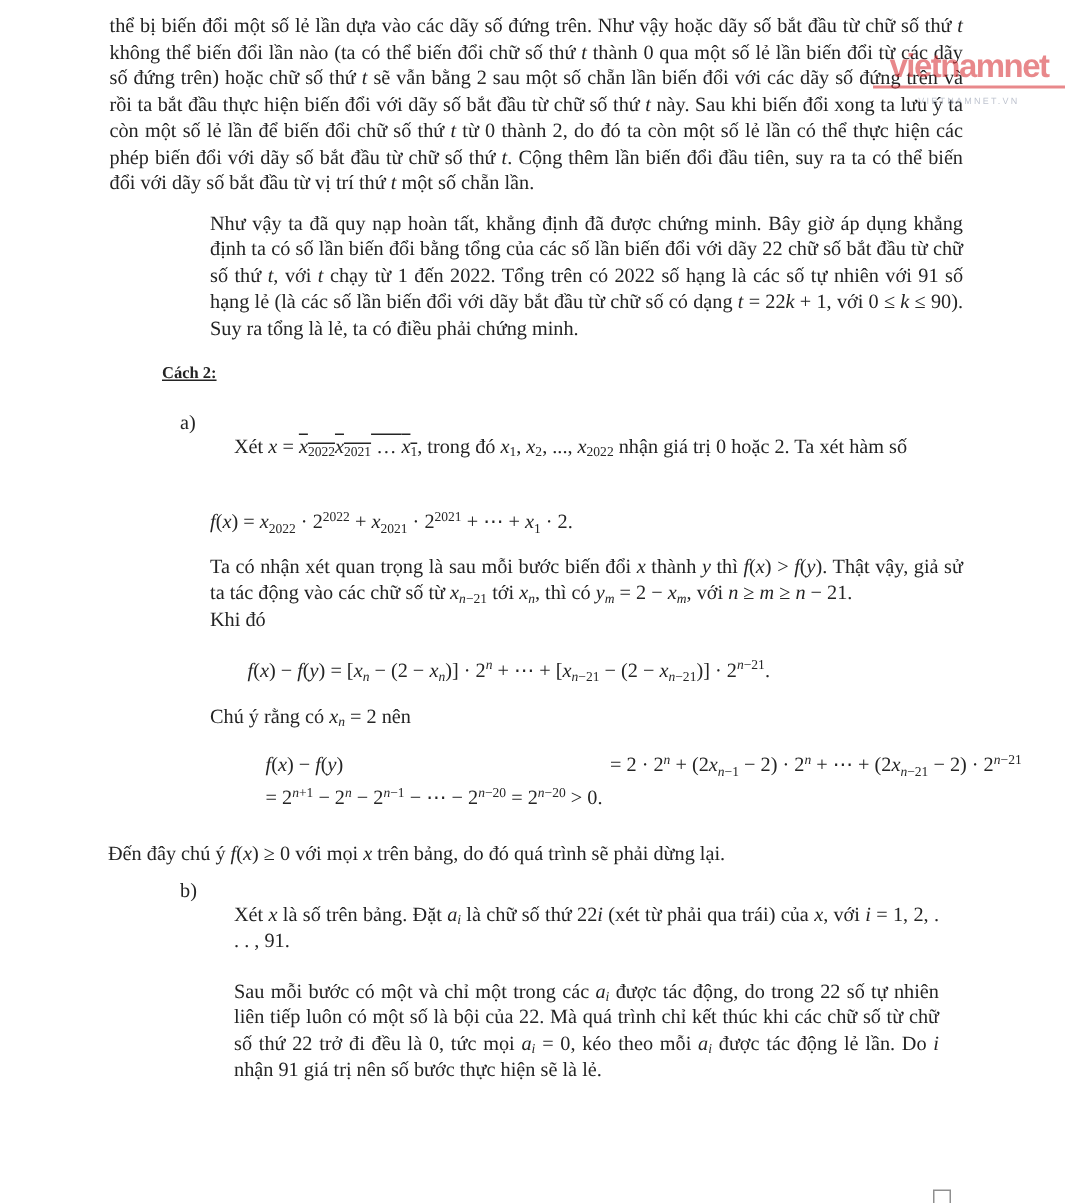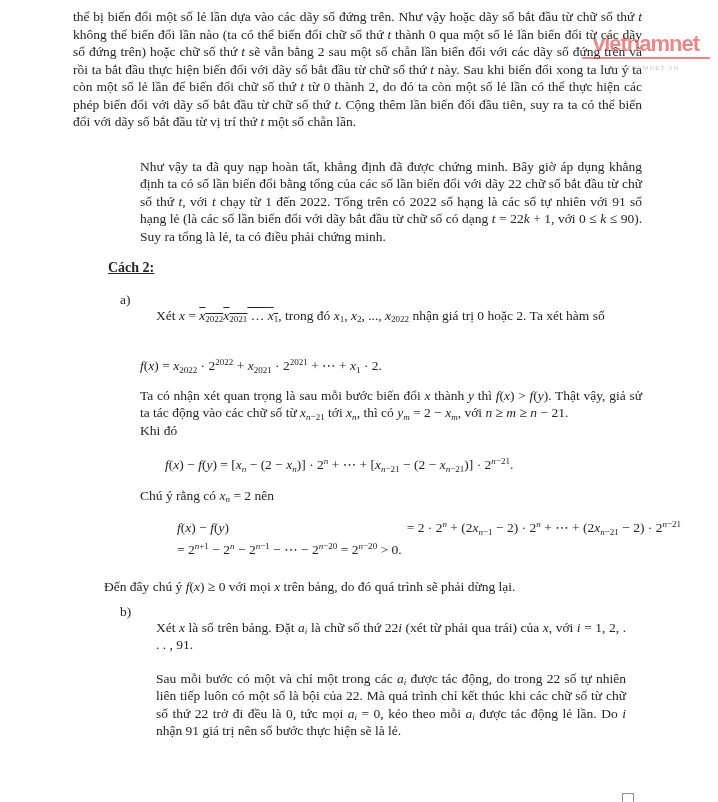--- a/index.html
+++ b/index.html
@@ -9,42 +9,42 @@
     width:718px; height:802px;
     background:#ffffff;
     overflow:hidden;
     font-family:"Liberation Serif", serif;
     font-size:13.5px;
     color:#242424;
     line-height:17.5px;
   }
   .para { text-align:justify; margin:0; }
   .p-first   { margin:8px 76px 0 73px; }
-  .p-second  { margin:27px 76px 0 140px; }
-  .heading   { margin:14px 0 0 108px; font-weight:bold; text-decoration:underline; font-size:14px; }
+  .p-second  { margin:9px 76px 0 140px; }
+  .heading   { margin:14px 0 0 108px; font-weight:bold; text-decoration:underline; font-size:11px; }
   .item      { display:flex; margin:14px 76px 0 120px; }
   .item .marker { flex:0 0 20px; }
   .item .ibody  { flex:1; text-align:justify; }
   .item .ibody p { margin:16px; }
   .item .ibody p + p { margin-top:5px; }
   .formula-center { margin:17px 76px 0 140px; text-align:left; }
   .p-remark  { margin:12px 76px 0 140px; text-align:justify; }
   .p-khido   { margin:0 0 0 140px; }
   .formula-left { margin:17px 0 0 165px; }
   .p-note    { margin:13px 0 0 140px; }
   .derive {
     margin:13px 0 0 177px;
     display:grid;
     grid-template-columns:max-content max-content;
     column-gap:5px;
     line-height:22px;
   }
   .derive .lhs { }
   .derive .rhs { text-align:right; }
-  .p-close   { margin:17px 76px 0 104px; text-align:justify; }
+  .p-close   { margin:17px 76px 0 72px; text-align:justify; }
   .item-b    { margin-top:7px; }
   sup, sub { font-size:67%; line-height:0; vertical-align:baseline; position:relative; }
   sup { top:-0.55em; }
   sub { top:0.3em; }
   .ovl { text-decoration:overline; }
   
   .watermark {
     position:absolute; top:33px; right:8px; width:128px;
     text-align:center; opacity:0.55; pointer-events:none;
   }

